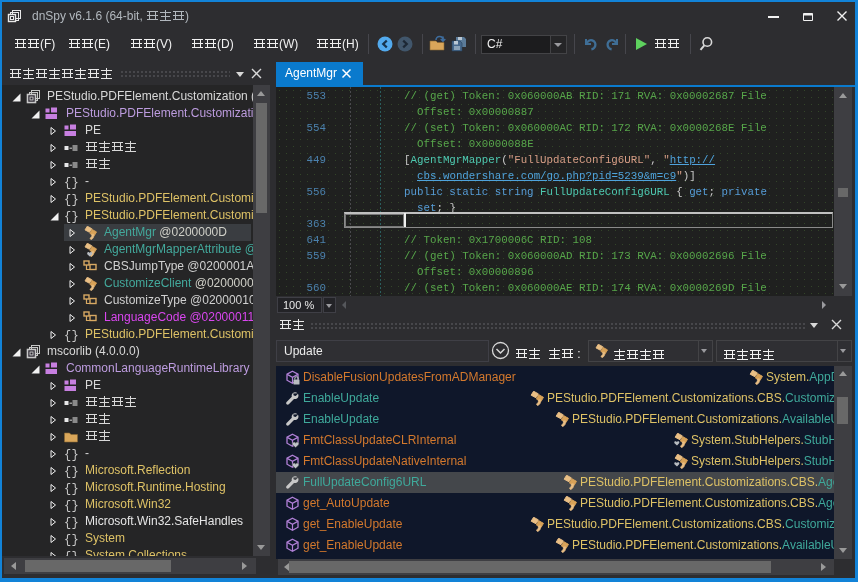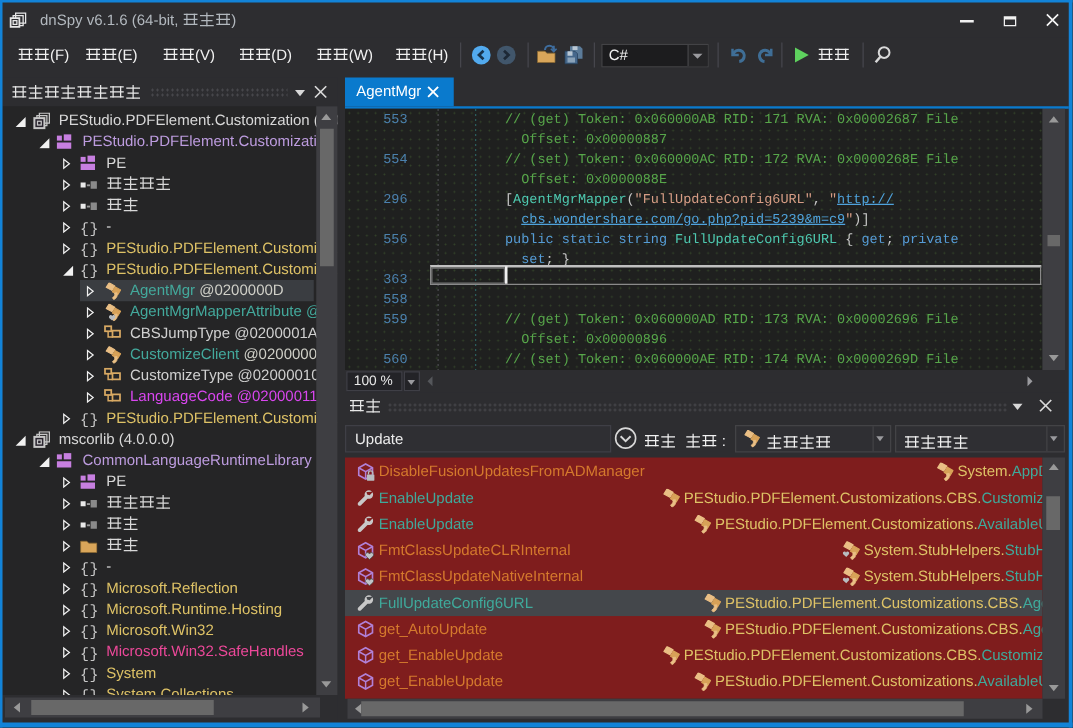--- a/index.html
+++ b/index.html
@@ -38,21 +38,21 @@
 .cl{position:absolute;height:16px;line-height:16px;white-space:pre;font-family:"Liberation Mono",monospace;font-size:10.8px;text-align:center;}
 .ln{position:absolute;width:50px;text-align:right;color:#4b81ad;font-family:"Liberation Mono",monospace;font-size:10.8px;height:16px;line-height:16px;}
 .kw{color:#569cd6;}.ty{color:#4ec9b0;}.st{color:#d69d85;}.pn{color:#c8c8c8;}.lk{color:#4fa3dc;text-decoration:underline;}
 .cm{color:#57a64a;}
 #evsb{left:558px;top:25px;width:18px;height:209px;background:#3e3e42;}
 #ebot{left:0;top:234px;width:579px;height:18px;background:#2d2d30;}
 
 #spanel{left:0;top:252px;width:579px;height:262px;}
 #shead{left:0;top:0;width:579px;height:22px;color:#e8e8e8;font-size:12px;}
 #sctrl{left:0;top:22px;width:579px;height:28px;}
-#slist{left:0;top:52px;width:558px;height:193px;background:#7f1d1d;overflow:hidden;}
+#slist{left:0;top:52px;width:558px;height:193px;background:#0f172a;overflow:hidden;}
 .srow{position:absolute;left:0;width:558px;height:21px;line-height:21px;font-size:12px;white-space:nowrap;overflow:hidden;}
 .nm-o{color:#d4792d;}.nm-t{color:#3fa99b;}.ns-y{color:#dec266;}
 #svsb{left:558px;top:52px;width:18px;height:193px;background:#3e3e42;}
 .sbthumb{position:absolute;background:#686868;}
 .arr{position:absolute;width:0;height:0;}
 svg{display:block;}
 .ico{position:absolute;}
 </style></head>
 <body>
 <div class="abs" id="title">
@@ -419,21 +419,21 @@
         <span class="abs" style="left:83px;top:0px;white-space:nowrap"><span style="color:#dec266">Microsoft.Win32</span></span>
       </div>
 <div class="trow" style="top:428px;left:0;width:249px">
         <svg class="ico" style="left:48px;top:4px" width="7" height="10" viewBox="0 0 7 10">
           <path d="M1 1.5v7L5.5 5z" fill="none" stroke="#f1f1f1"></path>
         </svg>
         <svg class="ico" style="left:62px;top:2px" width="14" height="14" viewBox="0 0 14 14">
           <text x="0" y="11" fill="#c8c8c8" font-family="Liberation Mono" font-size="12px">{</text>
           <text x="7.5" y="11" fill="#c8c8c8" font-family="Liberation Mono" font-size="12px">}</text>
         </svg>
-        <span class="abs" style="left:83px;top:0px;white-space:nowrap"><span style="color:#ec4899">Microsoft.Win32.SafeHandles</span></span>
+        <span class="abs" style="left:83px;top:0px;white-space:nowrap"><span style="color:#e5e5e5">Microsoft.Win32.SafeHandles</span></span>
       </div>
 <div class="trow" style="top:445px;left:0;width:249px">
         <svg class="ico" style="left:48px;top:4px" width="7" height="10" viewBox="0 0 7 10">
           <path d="M1 1.5v7L5.5 5z" fill="none" stroke="#f1f1f1"></path>
         </svg>
         <svg class="ico" style="left:62px;top:2px" width="14" height="14" viewBox="0 0 14 14">
           <text x="0" y="11" fill="#c8c8c8" font-family="Liberation Mono" font-size="12px">{</text>
           <text x="7.5" y="11" fill="#c8c8c8" font-family="Liberation Mono" font-size="12px">}</text>
         </svg>
         <span class="abs" style="left:83px;top:0px;white-space:nowrap"><span style="color:#dec266">System</span></span>
@@ -467,37 +467,38 @@
           <path d="M1.5 1.5l8 8M9.5 1.5l-8 8" stroke="#fff" stroke-width="1.5"></path>
         </svg>
   </div>
     </div>
   <div class="abs" id="blueline"></div>
   <div class="abs" id="editor">
     <div class="abs" style="left:74px;top:0;width:1px;height:209px;background:repeating-linear-gradient(#4a4a4e 0 2px,transparent 2px 4px)"></div>
     <div class="abs" style="left:104px;top:0;width:1px;height:209px;background:repeating-linear-gradient(#2a5e5e 0 2px,transparent 2px 4px)"></div>
     <div class="ln" style="top:1px">553</div>
     <div class="ln" style="top:33px">554</div>
-    <div class="ln" style="top:65px">296</div>
+    <div class="ln" style="top:65px">449</div>
     <div class="ln" style="top:97px">556</div>
     <div class="ln" style="top:129px">363</div>
-    <div class="ln" style="top:145px">558</div>
+    <div class="ln" style="top:145px">641</div>
     <div class="ln" style="top:161px">559</div>
     <div class="ln" style="top:193px">560</div>
     <div class="cl cm" style="left:128px;top:1px">// (get) Token: 0x060000AB RID: 171 RVA: 0x00002687 File</div>
     <div class="cl cm" style="left:141px;top:17px">Offset: 0x00000887</div>
     <div class="cl cm" style="left:128px;top:33px">// (set) Token: 0x060000AC RID: 172 RVA: 0x0000268E File</div>
     <div class="cl cm" style="left:141px;top:49px">Offset: 0x0000088E</div>
     <div class="cl" style="left:128px;top:65px"><span class="pn">[</span><span class="ty">AgentMgrMapper</span><span class="pn">(</span><span class="st">"FullUpdateConfig6URL"</span><span class="pn">, </span><span class="st">"</span><span class="lk">http://</span></div>
     <div class="cl" style="left:141px;top:81px"><span class="lk">cbs.wondershare.com/go.php?pid=5239&amp;m=c9</span><span class="st">"</span><span class="pn">)]</span></div>
     <div class="cl" style="left:128px;top:97px"><span class="kw">public static string</span> <span class="ty">FullUpdateConfig6URL</span> <span class="pn">{</span> <span class="kw">get</span><span class="pn">;</span> <span class="kw">private</span></div>
     <div class="cl" style="left:141px;top:113px"><span class="kw">set</span><span class="pn">;</span> <span class="pn">}</span></div>
     <div class="abs" style="left:68px;top:125px;width:489px;height:16px;border:1px solid #8a8a8a;border-top:2px solid #c0c0c0"></div>
     <div class="abs" style="left:69px;top:127px;width:59px;height:13px;border:1px solid #777"></div>
     <div class="abs" style="left:128px;top:126px;width:2px;height:14px;background:#f0f0f0"></div>
+    <div class="cl cm" style="left:128px;top:145px">// Token: 0x1700006C RID: 108</div>
     <div class="cl cm" style="left:128px;top:161px">// (get) Token: 0x060000AD RID: 173 RVA: 0x00002696 File</div>
     <div class="cl cm" style="left:141px;top:177px">Offset: 0x00000896</div>
     <div class="cl cm" style="left:128px;top:193px">// (set) Token: 0x060000AE RID: 174 RVA: 0x0000269D File</div>
   </div>
   <div class="abs" id="evsb">
     <div class="arr" style="left:5px;top:6px;border-left:4.5px solid transparent;border-right:4.5px solid transparent;border-bottom:5px solid #999"></div>
     <div class="sbthumb" style="left:4px;top:101px;width:10px;height:9px"></div>
     <div class="arr" style="left:5px;top:197px;border-left:4.5px solid transparent;border-right:4.5px solid transparent;border-top:5px solid #999"></div>
   </div>
   <div class="abs" id="ebot">

